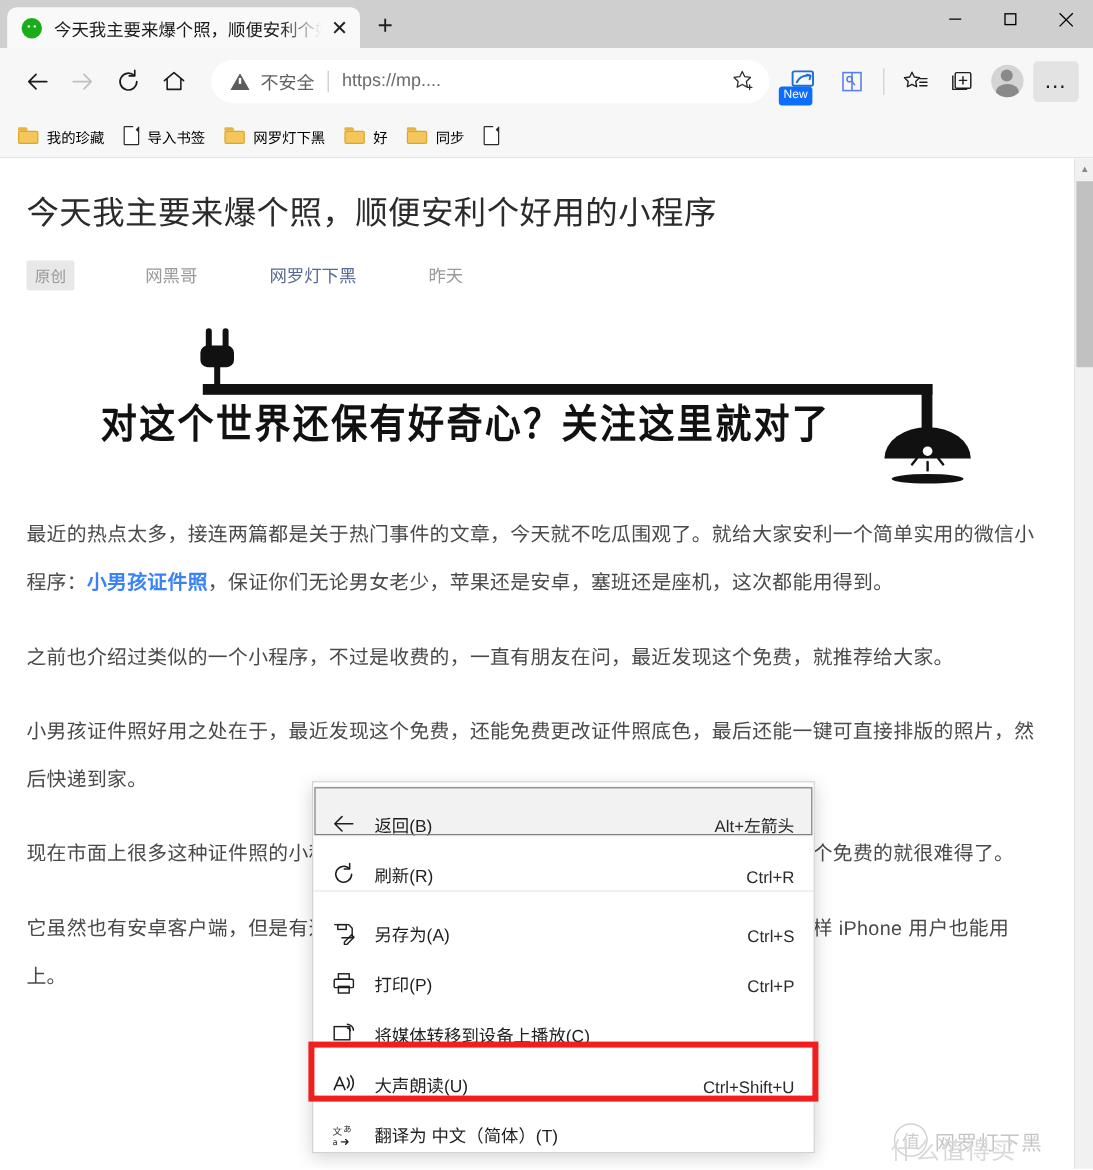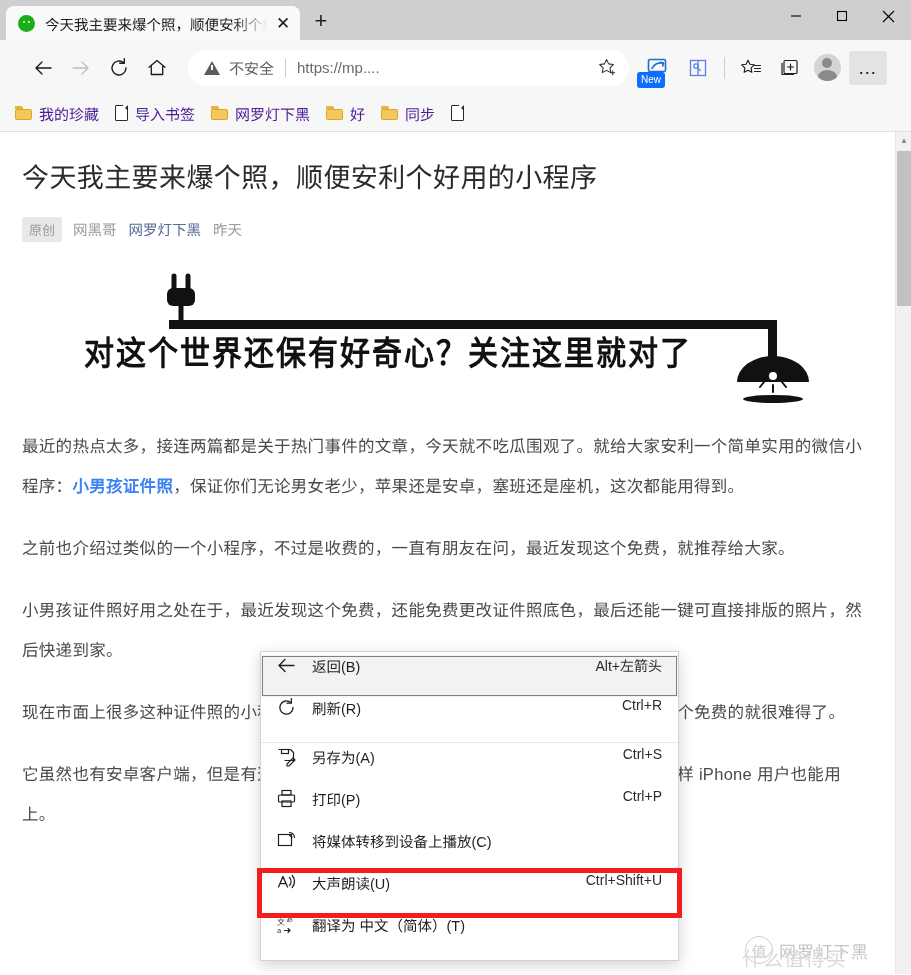--- a/index.html
+++ b/index.html
@@ -104,21 +104,21 @@
     color: #000;
   }
   .win-btn svg { display: block; }
 
   
   .toolbar {
     height: 55px;
     background: #f7f7f7;
     display: flex;
     align-items: center;
-    padding: 0 24px;
+    padding: 0 12px;
     box-sizing: border-box;
   }
   .tb-icon {
     width: 38px;
     height: 38px;
     display: flex;
     align-items: center;
     justify-content: center;
     border-radius: 4px;
     flex: 0 0 auto;
@@ -256,22 +256,22 @@
   .bm {
     display: flex;
     align-items: center;
     height: 26px;
     padding: 0 7px;
     border-radius: 4px;
     margin-right: 2px;
     white-space: nowrap;
   }
   .bm-label {
-    font-size: 15px;
-    color: #4c1d95;
+    font-size: 12px;
+    color: #000000;
     margin-left: 7px;
   }
   .folder-ico {
     width: 17px; height: 14px;
     flex: 0 0 auto;
     position: relative;
   }
   .folder-ico::before {
     content: "";
     position: absolute;
@@ -338,20 +338,21 @@
     color: #2b2b2b;
     font-weight: 400;
     margin: 24px 0 0;
     letter-spacing: 0.4px;
   }
   .byline {
     display: flex;
     align-items: baseline;
     margin-top: 22px;
     font-size: 14.5px;
+    gap: 48px;
   }
   .badge-original {
     background: #e8e8e8;
     color: #9a9a9a;
     padding: 3px 7px;
     font-size: 13px;
     border-radius: 2px;
     margin-right: 11px;
   }
   .by-author { color: #9a9a9a; margin-right: 12px; }
@@ -458,21 +459,21 @@
     background: #ffffff;
     border: 1px solid #d2d2d2;
     box-shadow: 0 4px 14px rgba(0,0,0,0.18);
     padding: 3px 0 4px;
     box-sizing: border-box;
     z-index: 50;
     font-size: 14.5px;
   }
   .mi {
     display: flex;
-    align-items: flex-start;
+    align-items: flex-end;
     height: 42px;
     padding: 0 16px 0 12px;
     box-sizing: border-box;
     position: relative;
   }
   .mi.selected {
     background: #f2f2f2;
     outline: 1.6px solid #808080;
     outline-offset: -2px;
   }

